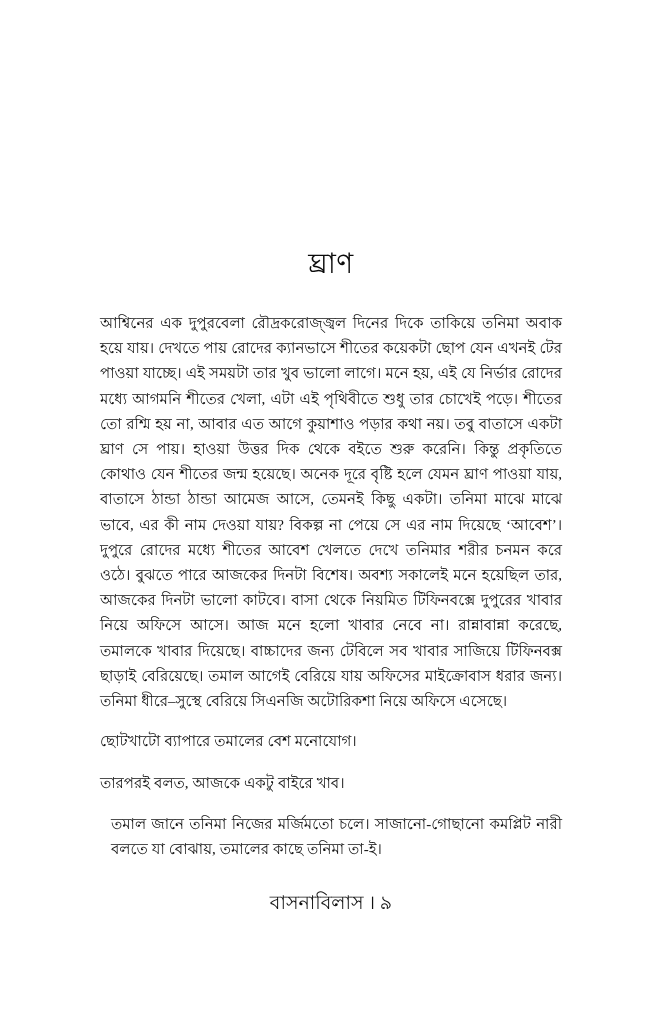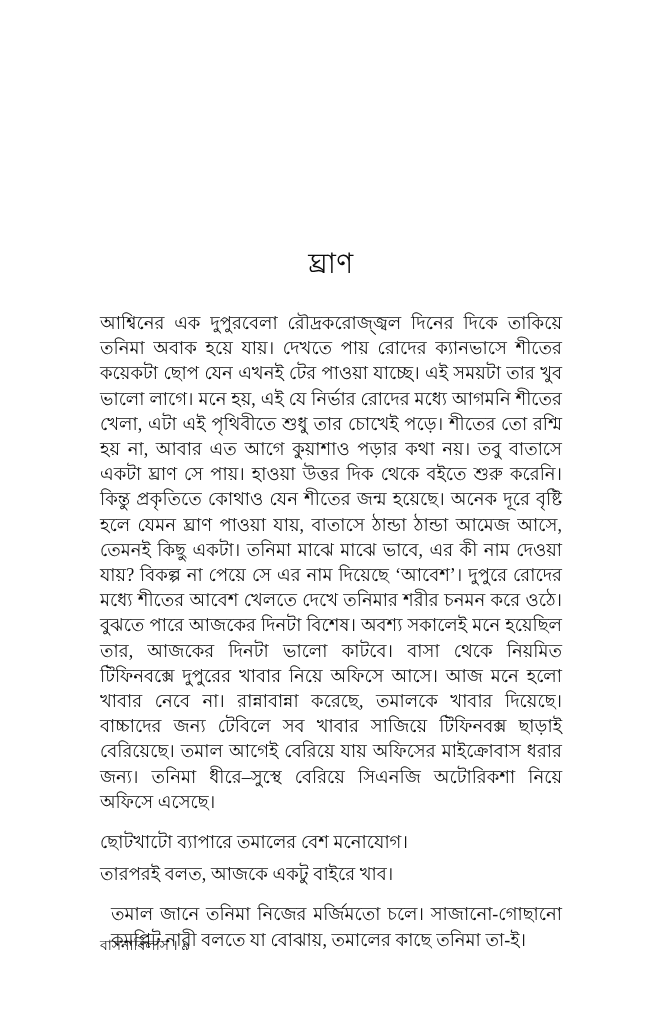--- a/index.html
+++ b/index.html
@@ -38,50 +38,50 @@
     text-align: center;
     font-size: 28px;
     line-height: 1.25;
     font-weight: 400;
     letter-spacing: 0.5px;
     margin: 0 0 30px 0;
     color: #0a0a0a;
   }
 
   .body-paragraph {
-    font-size: 18px;
+    font-size: 15px;
     line-height: 25.2px;
     text-align: justify;
     text-justify: inter-word;
     margin: 0 0 15px 0;
     color: #101010;
     word-spacing: 0.2px;
   }
 
   .body-paragraph.tight {
-    margin-bottom: 7px;
+    margin-bottom: 17px;
   }
 
   .body-paragraph.last {
     margin-bottom: 0;
     margin-left: 11px;
   }
 
   
   .body-paragraph.block {
     text-align: justify;
   }
 
   .page-footer {
     position: absolute;
     left: 100px;
-    top: 936px;
+    top: 893px;
     width: 462px;
-    text-align: left;
-    font-size: 14px;
+    text-align: center;
+    font-size: 19px;
     line-height: 20px;
     color: #111111;
   }
 
   .footer-inner {
     display: inline-block;
     white-space: nowrap;
   }
 </style>
 </head>

